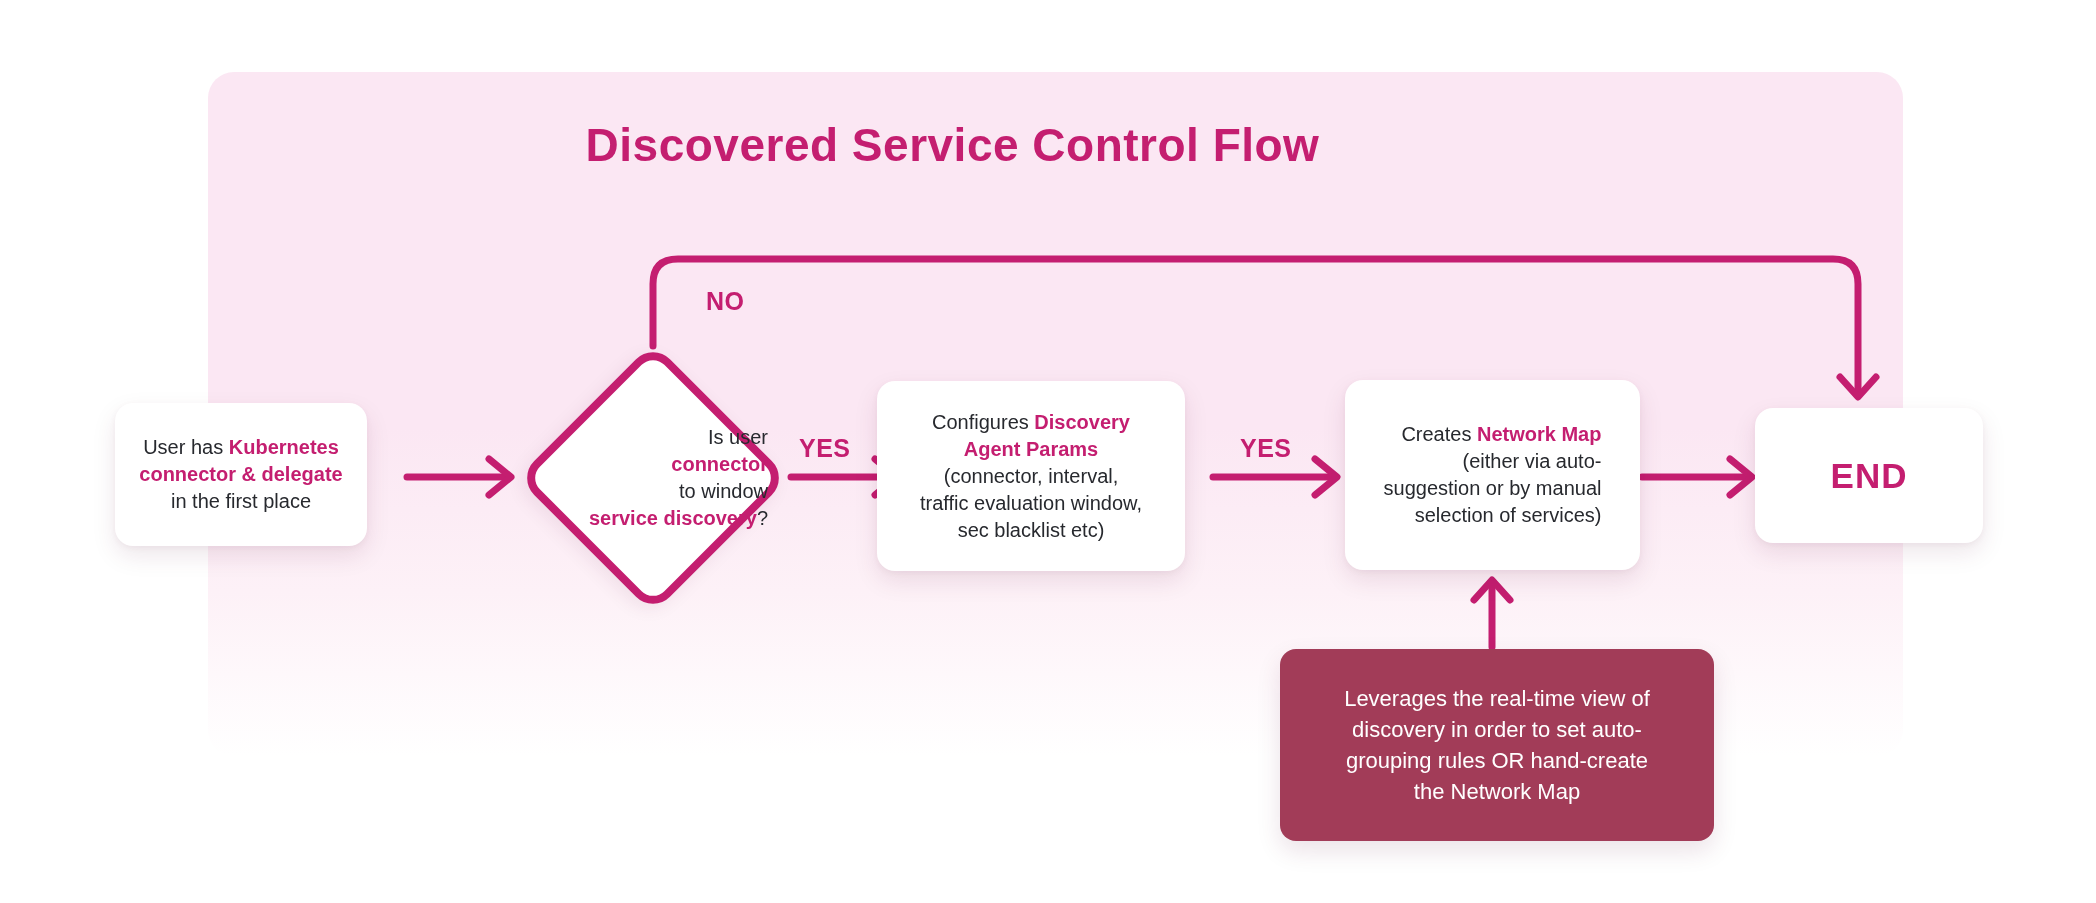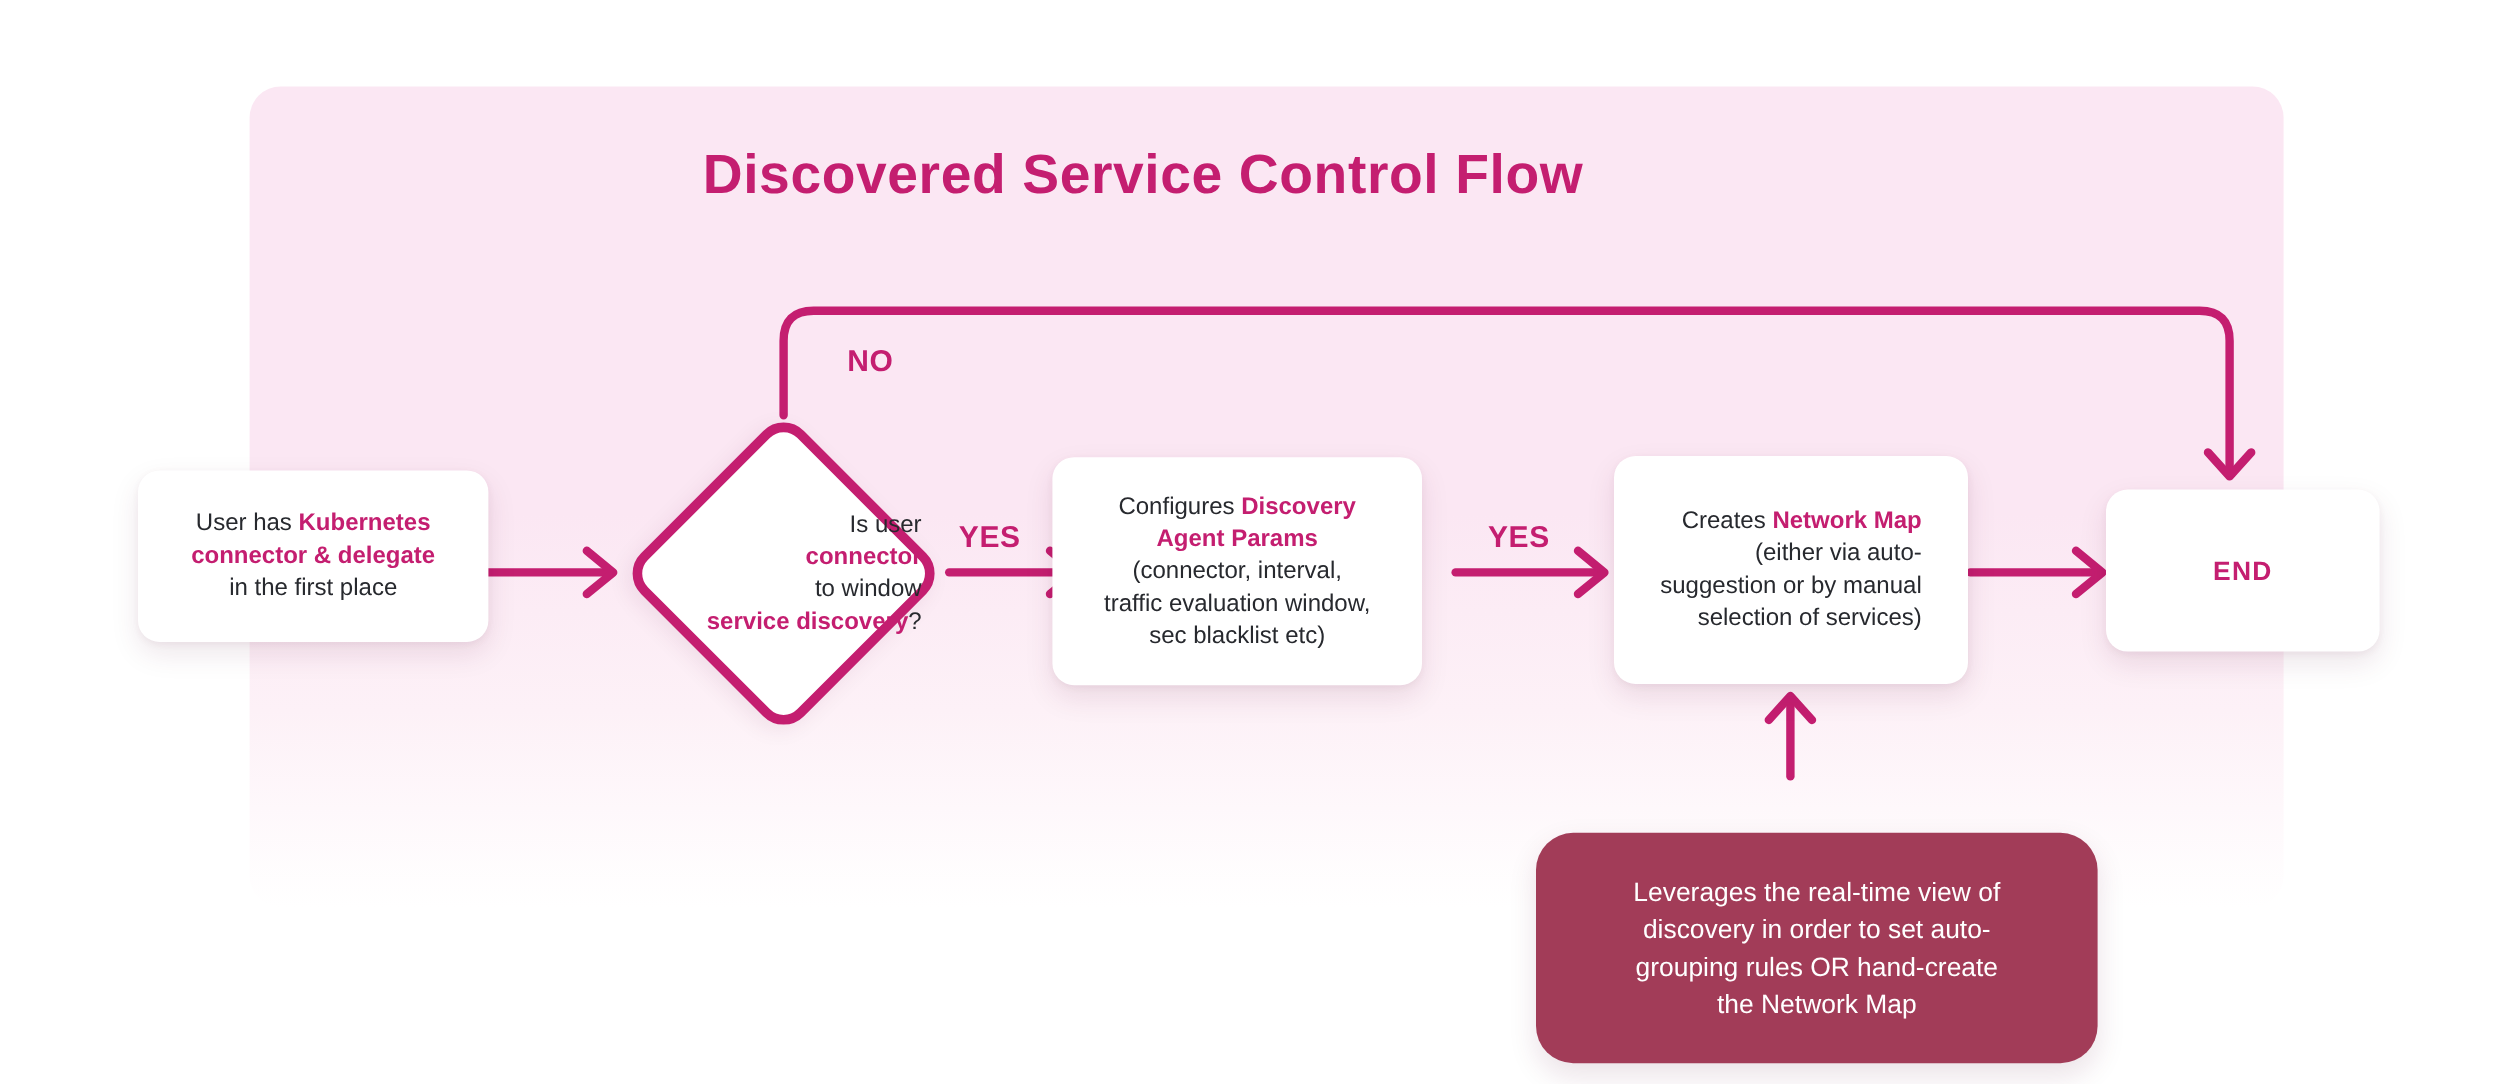--- a/index.html
+++ b/index.html
@@ -36,28 +36,27 @@
     box-shadow:0 6px 18px rgba(90,20,60,.08);
   }
   .diamond-text{
     position:absolute;left:538px;top:424px;width:230px;text-align:right;
     color:var(--body-text,#27292E);font-size:20px;line-height:27px;
   }
   .flow-label{
     position:absolute;color:var(--accent,#C41E70);
     font-size:25px;font-weight:700;letter-spacing:.5px;
   }
-  .end-text{font-size:22px;font-weight:700;color:var(--accent,#C41E70);letter-spacing:1px;}
+  .end-text{font-size:35px;font-weight:700;color:var(--accent,#C41E70);letter-spacing:1px;}
   .note{
-    position:absolute;left:1280px;top:649px;width:468px;height:192px;
-    background:var(--note-bg,#A23C58);border-radius:31px;
+    position:absolute;left:1280px;top:649px;width:434px;height:192px;
+    background:var(--note-bg,#A23C58);border-radius:16px;
     display:flex;align-items:center;justify-content:center;text-align:center;
     color:var(--note-text,#ffffff);font-size:22px;line-height:31px;
     box-shadow:0 10px 24px rgba(90,20,60,.12);
-    margin-top:45px;
   }
 </style>
 </head>
 <body>
 
 <div class="stage">
 
   <div class="panel"></div>
 
   <div class="title">Discovered Service Control Flow</div>
@@ -86,21 +85,21 @@
     <g>
       <path class="edge" d="M1492 647 V584"></path>
       <path class="edge" d="M1474 600 L1492 580 L1510 600"></path>
     </g>
   </svg>
 
   <div class="flow-label" style="left:706px;top:287px;">NO</div>
   <div class="flow-label" style="left:799px;top:434px;">YES</div>
   <div class="flow-label" style="left:1240px;top:434px;">YES</div>
 
-  <div class="node" style="left:115px;top:392px;width:292px;height:143px;">
+  <div class="node" style="left:115px;top:403px;width:252px;height:143px;">
     <div>
       <div><span>User has </span><span class="accent">Kubernetes</span></div>
       <div><span class="accent">connector &amp; delegate</span></div>
       <div><span>in the first place</span></div>
     </div>
   </div>
 
   <div class="diamond-shape"></div>
   <div class="diamond-text">
     <div><span>Is user</span></div>

